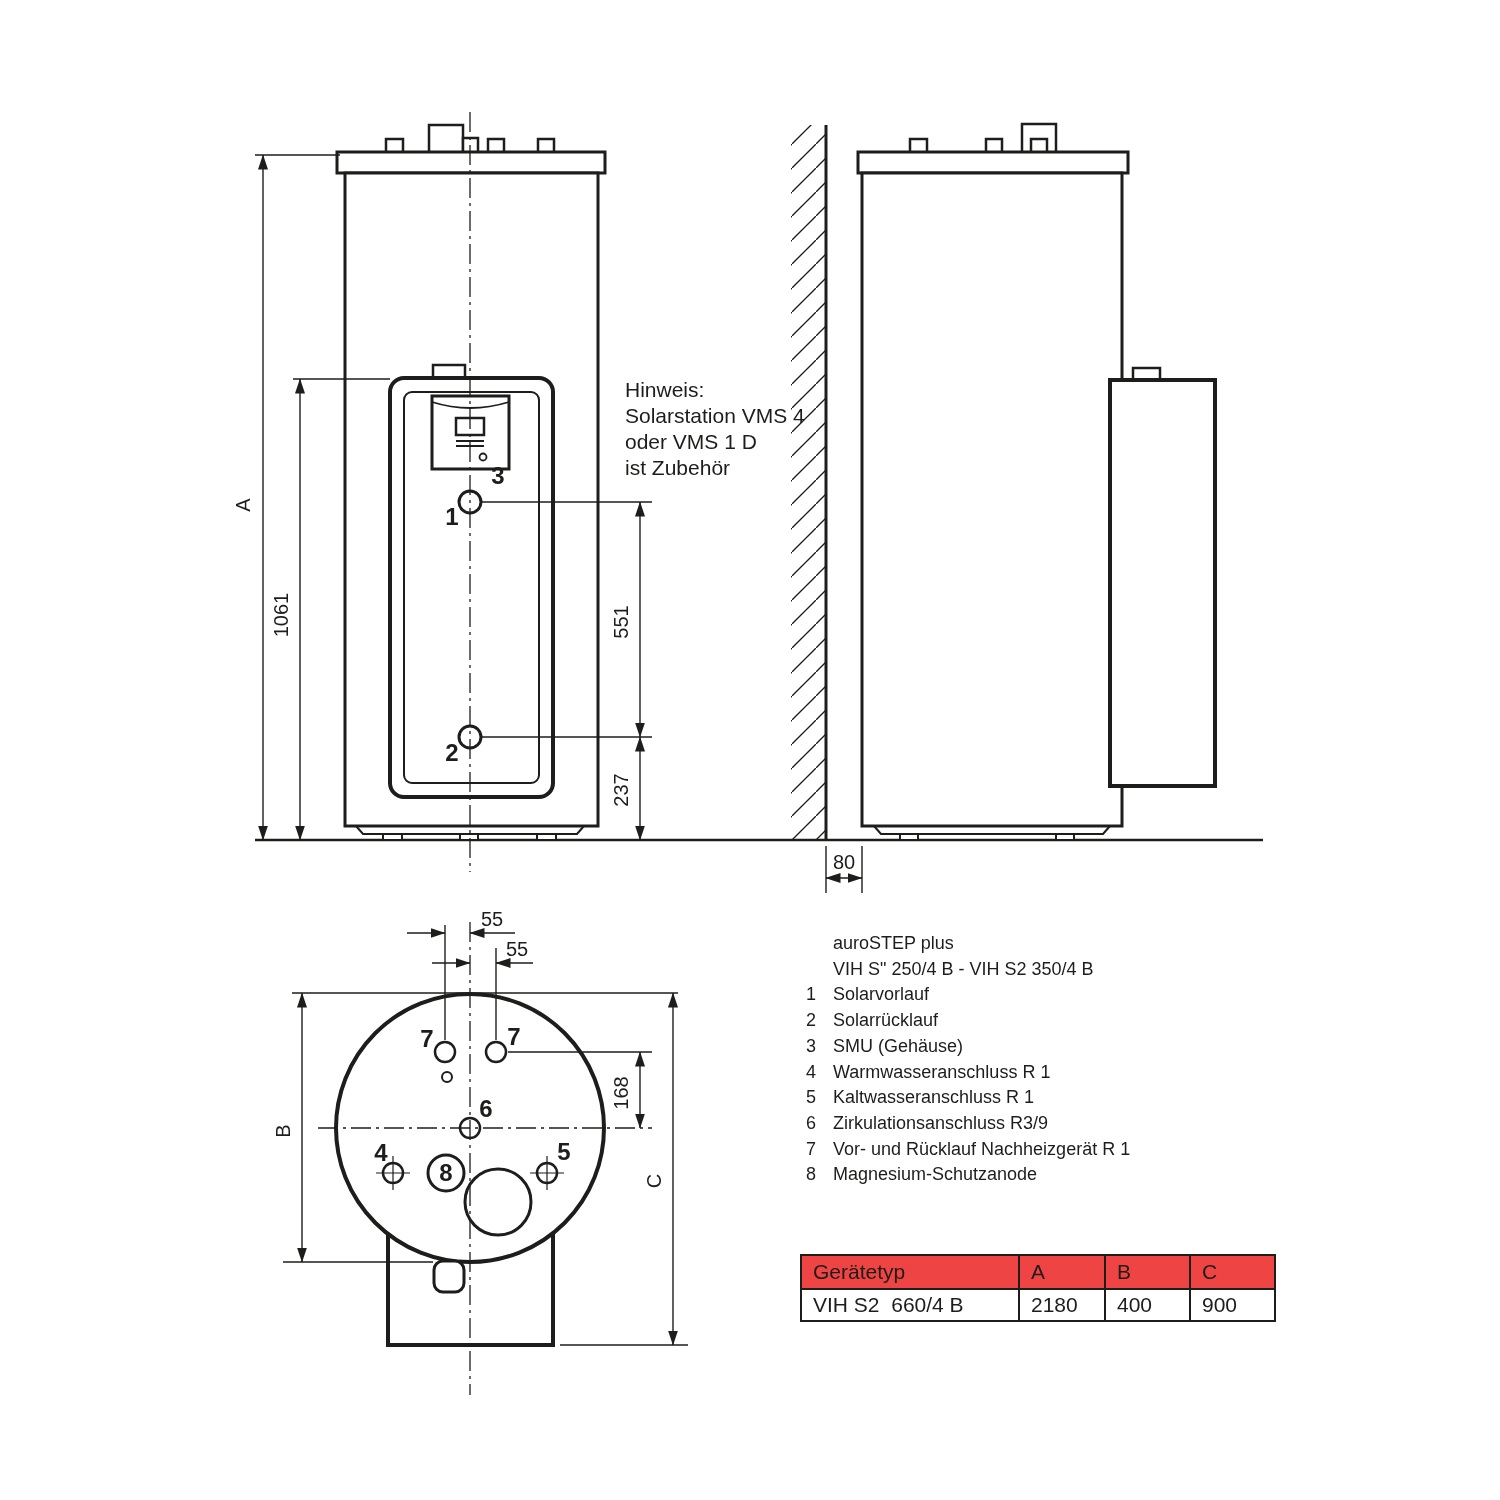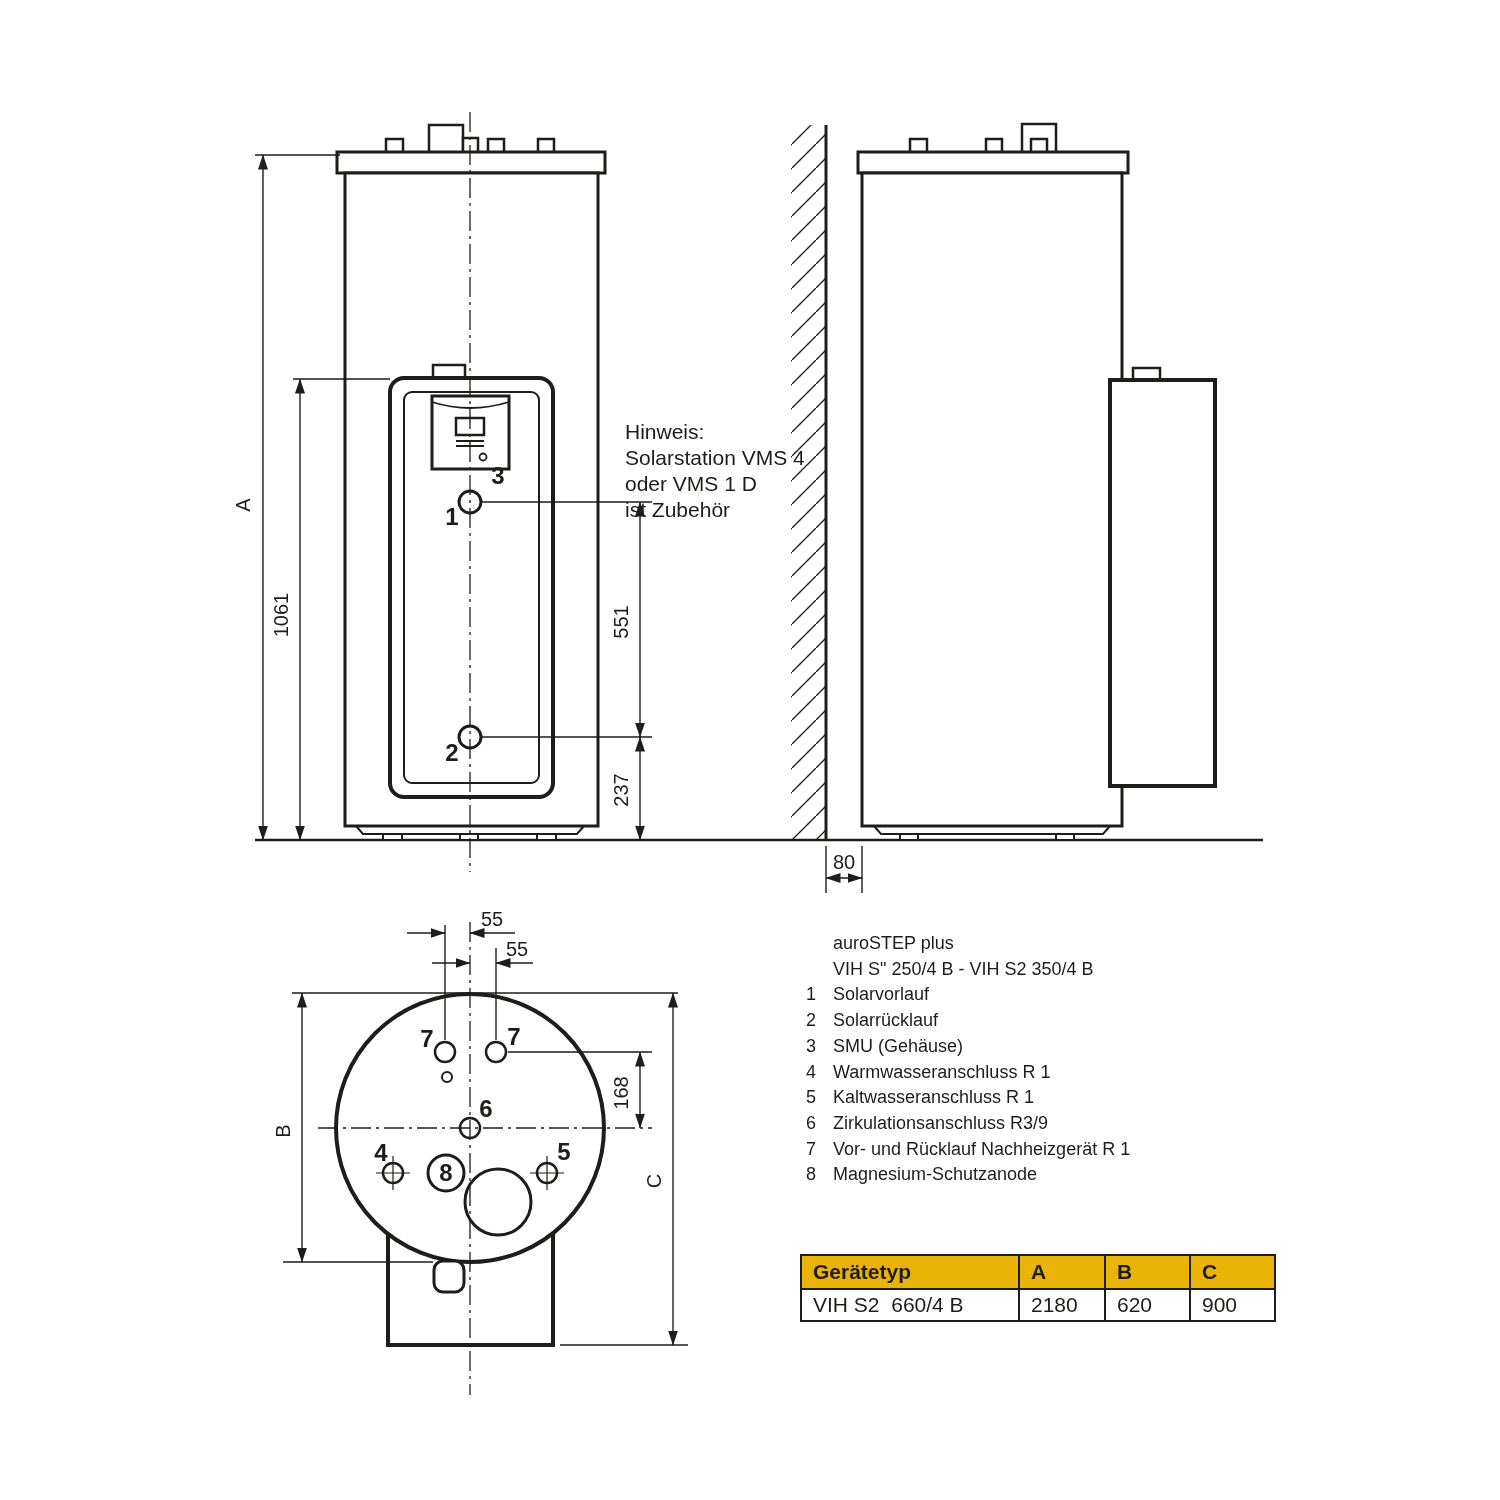--- a/index.html
+++ b/index.html
@@ -1,30 +1,30 @@
 <!DOCTYPE html>
 <html><head>
 <meta charset="utf-8">
 <style>
   html,body{margin:0;padding:0;background:#ffffff;}
   #canvas{position:relative;width:1500px;height:1500px;background:#ffffff;overflow:hidden;
           font-family:"Liberation Sans",sans-serif;color:#1d1d1b;}
   svg{position:absolute;left:0;top:0;}
   .dim-text{font:20px "Liberation Sans",sans-serif;fill:#1d1d1b;}
   .lbl{font:bold 24px "Liberation Sans",sans-serif;fill:#1d1d1b;}
-  .note{position:absolute;left:625px;top:377px;font-size:21px;line-height:26px;white-space:nowrap;margin-top:42px;}
+  .note{position:absolute;left:625px;top:377px;font-size:21px;line-height:26px;white-space:nowrap;}
   .legend{position:absolute;left:806px;top:931px;font-size:18px;line-height:25.7px;}
   .legend .row{display:flex;}
   .legend .num{width:27px;flex:0 0 27px;}
   .legend .indent{margin-left:27px;}
   table.dims{position:absolute;left:800px;top:1254px;border-collapse:collapse;
              font-size:21px;color:#1d1d1b;table-layout:fixed;}
   table.dims th,table.dims td{border:2px solid #1d1d1b;text-align:left;padding:0 0 0 11px;
              font-weight:normal;height:30px;white-space:pre;}
-  table.dims th{background:#eab308;height:32px;font-weight:bold;}
+  table.dims th{background:#ef4444;height:32px;}
   .c0{width:205px;} .c1{width:73px;} .c2{width:72px;} .c3{width:72px;}
 </style>
 </head>
 <body>
 
 <div id="canvas">
 
 <svg width="1500" height="1500" viewBox="0 0 1500 1500">
   <defs>
     <marker id="arr" markerUnits="userSpaceOnUse" markerWidth="15" markerHeight="10" viewBox="0 0 15 10" refX="14.5" refY="5" orient="auto-start-reverse">
@@ -223,19 +223,19 @@
   <tbody>
         <tr>
     <th class="c0">Gerätetyp</th>
     <th class="c1">A</th>
     <th class="c2">B</th>
     <th class="c3">C</th>
   </tr>
   <tr>
     <td>VIH S2  660/4 B</td>
     <td>2180</td>
-    <td>620</td>
+    <td>400</td>
     <td>900</td>
   </tr>
 </tbody>
     </table>
 
 </div>
 
 </body></html>

